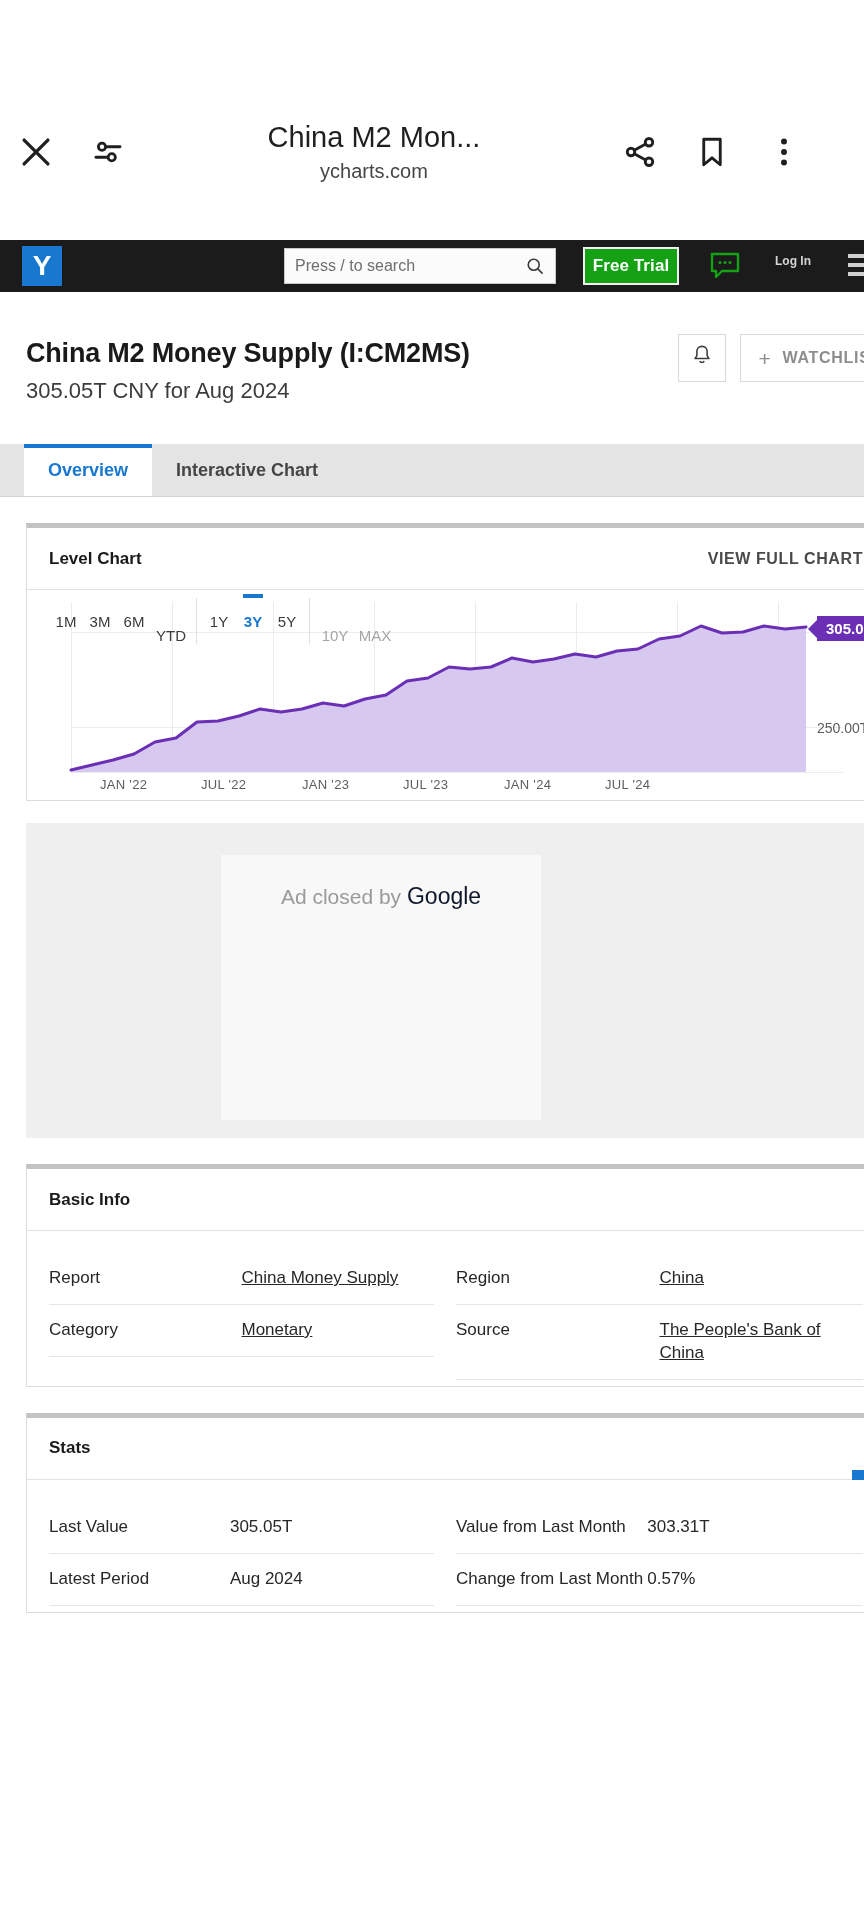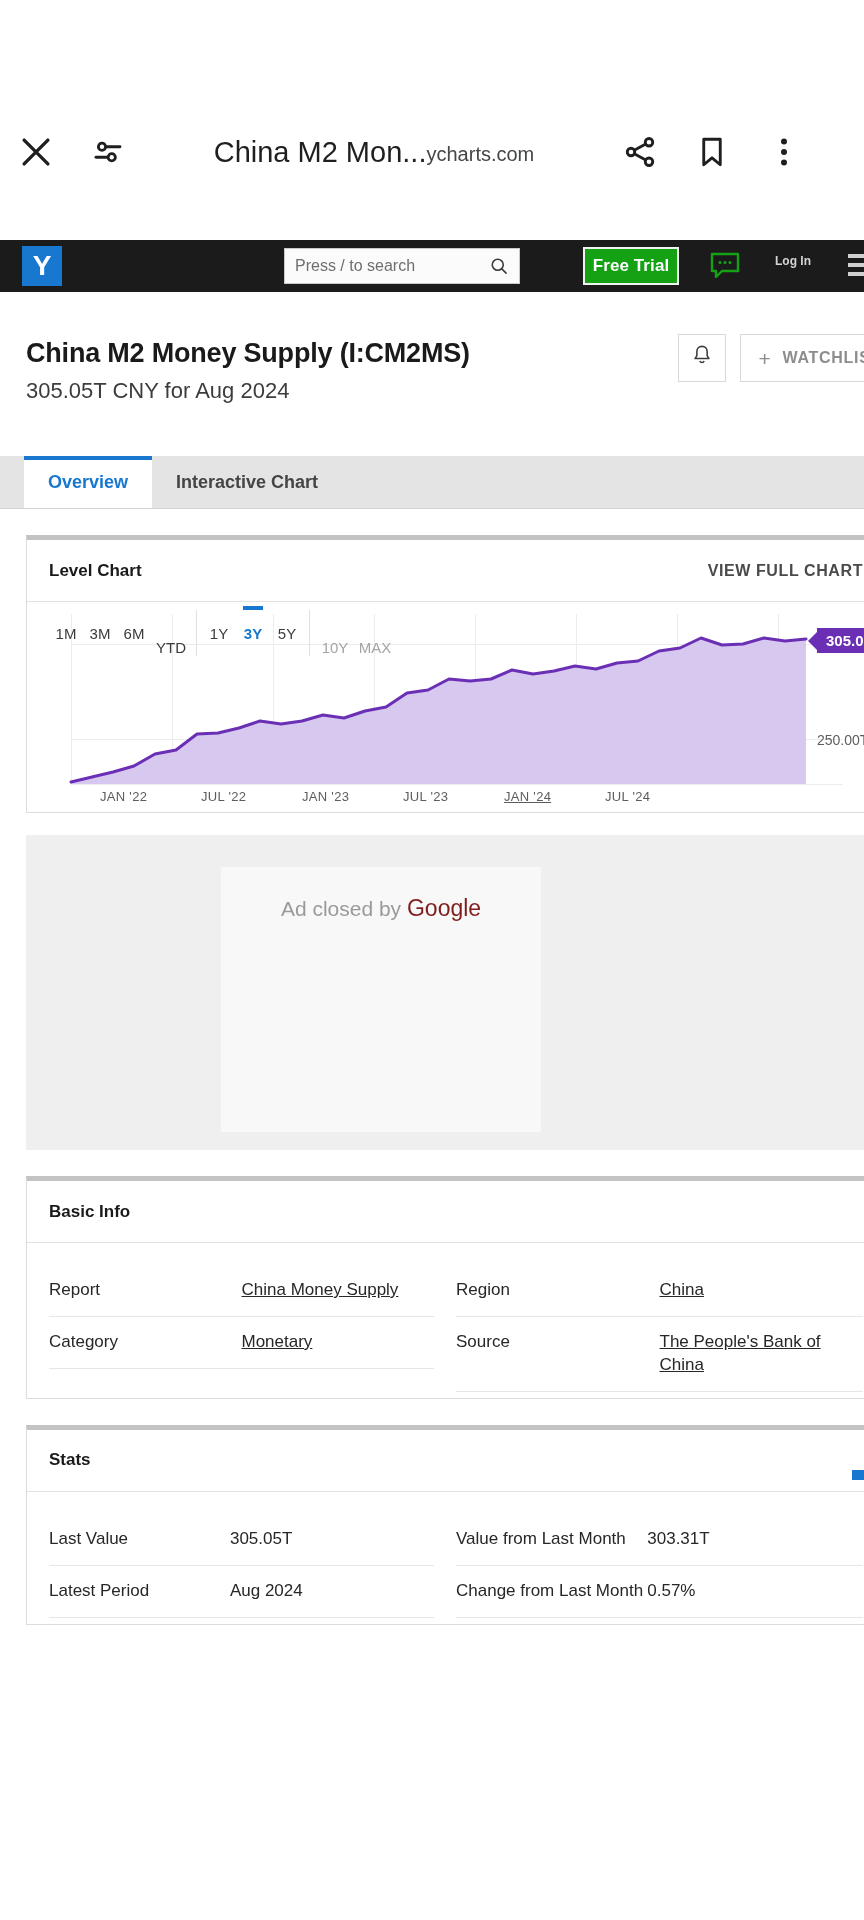--- a/index.html
+++ b/index.html
@@ -18,21 +18,21 @@
   .cct-bar {
     position: absolute; left: 0; top: 104px; width: 864px; height: 96px;
     display: flex; align-items: center;
   }
   .cct-icon {
     width: 72px; height: 72px; display: flex; align-items: center;
     justify-content: center; flex: none;
   }
   .cct-icon svg { display: block; }
   .cct-titlewrap {
-    flex: 1 1 auto; display: flex; flex-direction: row;
+    flex: 1 1 auto; display: flex; flex-direction: column;
     align-items: center; justify-content: center; overflow: hidden;
     padding: 0 6px;
   }
   .cct-title {
     font-size: 29px; color: #1f1f1f; line-height: 1.18;
     white-space: nowrap; font-weight: 400;
   }
   .cct-origin {
     font-size: 20px; color: #444746; line-height: 1.3; margin-top: 4px;
     white-space: nowrap;
@@ -46,21 +46,21 @@
   }
   .yc-logo {
     width: 40px; height: 40px; margin-left: 22px; background: #1878d0;
     display: flex; align-items: center; justify-content: center; flex: none;
   }
   .yc-logo span {
     color: #ffffff; font-size: 28px; font-weight: 700; line-height: 1;
     font-family: "Liberation Sans", sans-serif;
   }
   .search-box {
-    position: absolute; left: 284px; top: 8px; width: 236px; height: 36px;
+    position: absolute; left: 284px; top: 8px; width: 272px; height: 36px;
     background: #fbfbfb; border: 1px solid #c9c9c9;
     display: flex; align-items: center; padding: 0 10px;
   }
   .search-placeholder {
     flex: 1 1 auto; font-size: 16px; color: #6e6e6e; line-height: 1;
   }
   .search-icon svg { display: block; }
   .free-trial {
     position: absolute; left: 583px; top: 7px; width: 96px; height: 38px;
     background: #14a214; border: 2px solid #f2f2f2;
@@ -102,21 +102,21 @@
   .watchlist-btn {
     height: 48px; border: 1px solid #d8d8d8; background: #fff;
     display: flex; align-items: center; gap: 11px; padding: 0 18px;
     color: #8d8d8d; font-size: 16px; font-weight: 700; letter-spacing: .7px;
     white-space: nowrap;
   }
   .watchlist-plus { font-size: 21px; font-weight: 400; line-height: 1; }
 
   
   .tabs {
-    margin-top: 52px; height: 53px; background: #e4e4e4;
+    margin-top: 40px; height: 53px; background: #e4e4e4;
     display: flex; align-items: stretch; border-bottom: 1px solid #d2d2d2;
   }
   .tab {
     display: flex; align-items: center; padding: 0 24px;
     font-size: 18px; font-weight: 700; color: #454545; position: relative;
   }
   .tab.first { margin-left: 24px; }
   .tab.active { background: #ffffff; color: #1878d0; }
   .tab.active::before {
     content: ""; position: absolute; left: 0; right: 0; top: 0; height: 4px;
@@ -180,21 +180,21 @@
     background: #efefef; position: relative;
   }
   .ad-inner {
     position: absolute; left: 195px; top: 32px; width: 320px; height: 265px;
     background: #f8f8f8;
   }
   .ad-text {
     position: absolute; left: 0; right: 0; top: 28px; text-align: center;
     font-size: 21px; color: #9a9a9a;
   }
-  .ad-text b { color: #7f1d1d; font-weight: 400; font-size: 23px; }
+  .ad-text b { color: #0f172a; font-weight: 400; font-size: 23px; }
 
   
   .card-body { padding: 22px 22px 6px 22px; }
   .desc {
     font-size: 17px; color: #272727; line-height: 1.52; padding: 6px 0 18px 0;
   }
   .kv-grid { display: flex; }
   .kv-col { width: 50%; }
   .kv-row {
     display: flex; align-items: flex-start; padding: 14px 0 14px 0;
@@ -413,21 +413,21 @@
       </svg>
 
       <div class="y-label" style="left:790px; top:130px;">250.00T</div>
 
       <div class="value-badge" style="left:790px; top:26px;">305.05T</div>
 
       <div class="axis-label" style="left:73px;  top:187px;">JAN '22</div>
       <div class="axis-label" style="left:174px; top:187px;">JUL '22</div>
       <div class="axis-label" style="left:275px; top:187px;">JAN '23</div>
       <div class="axis-label" style="left:376px; top:187px;">JUL '23</div>
-      <div class="axis-label" style="left:477px; top:187px;text-decoration:underline;">JAN '24</div>
+      <div class="axis-label" style="left:477px; top:187px;">JAN '24</div>
       <div class="axis-label" style="left:578px; top:187px;">JUL '24</div>
     </div>
   </div>
 
   <div class="ad-outer">
     <div class="ad-inner">
       <div class="ad-text">
         <span>Ad closed by </span><b>Google</b>
       </div>
     </div>

